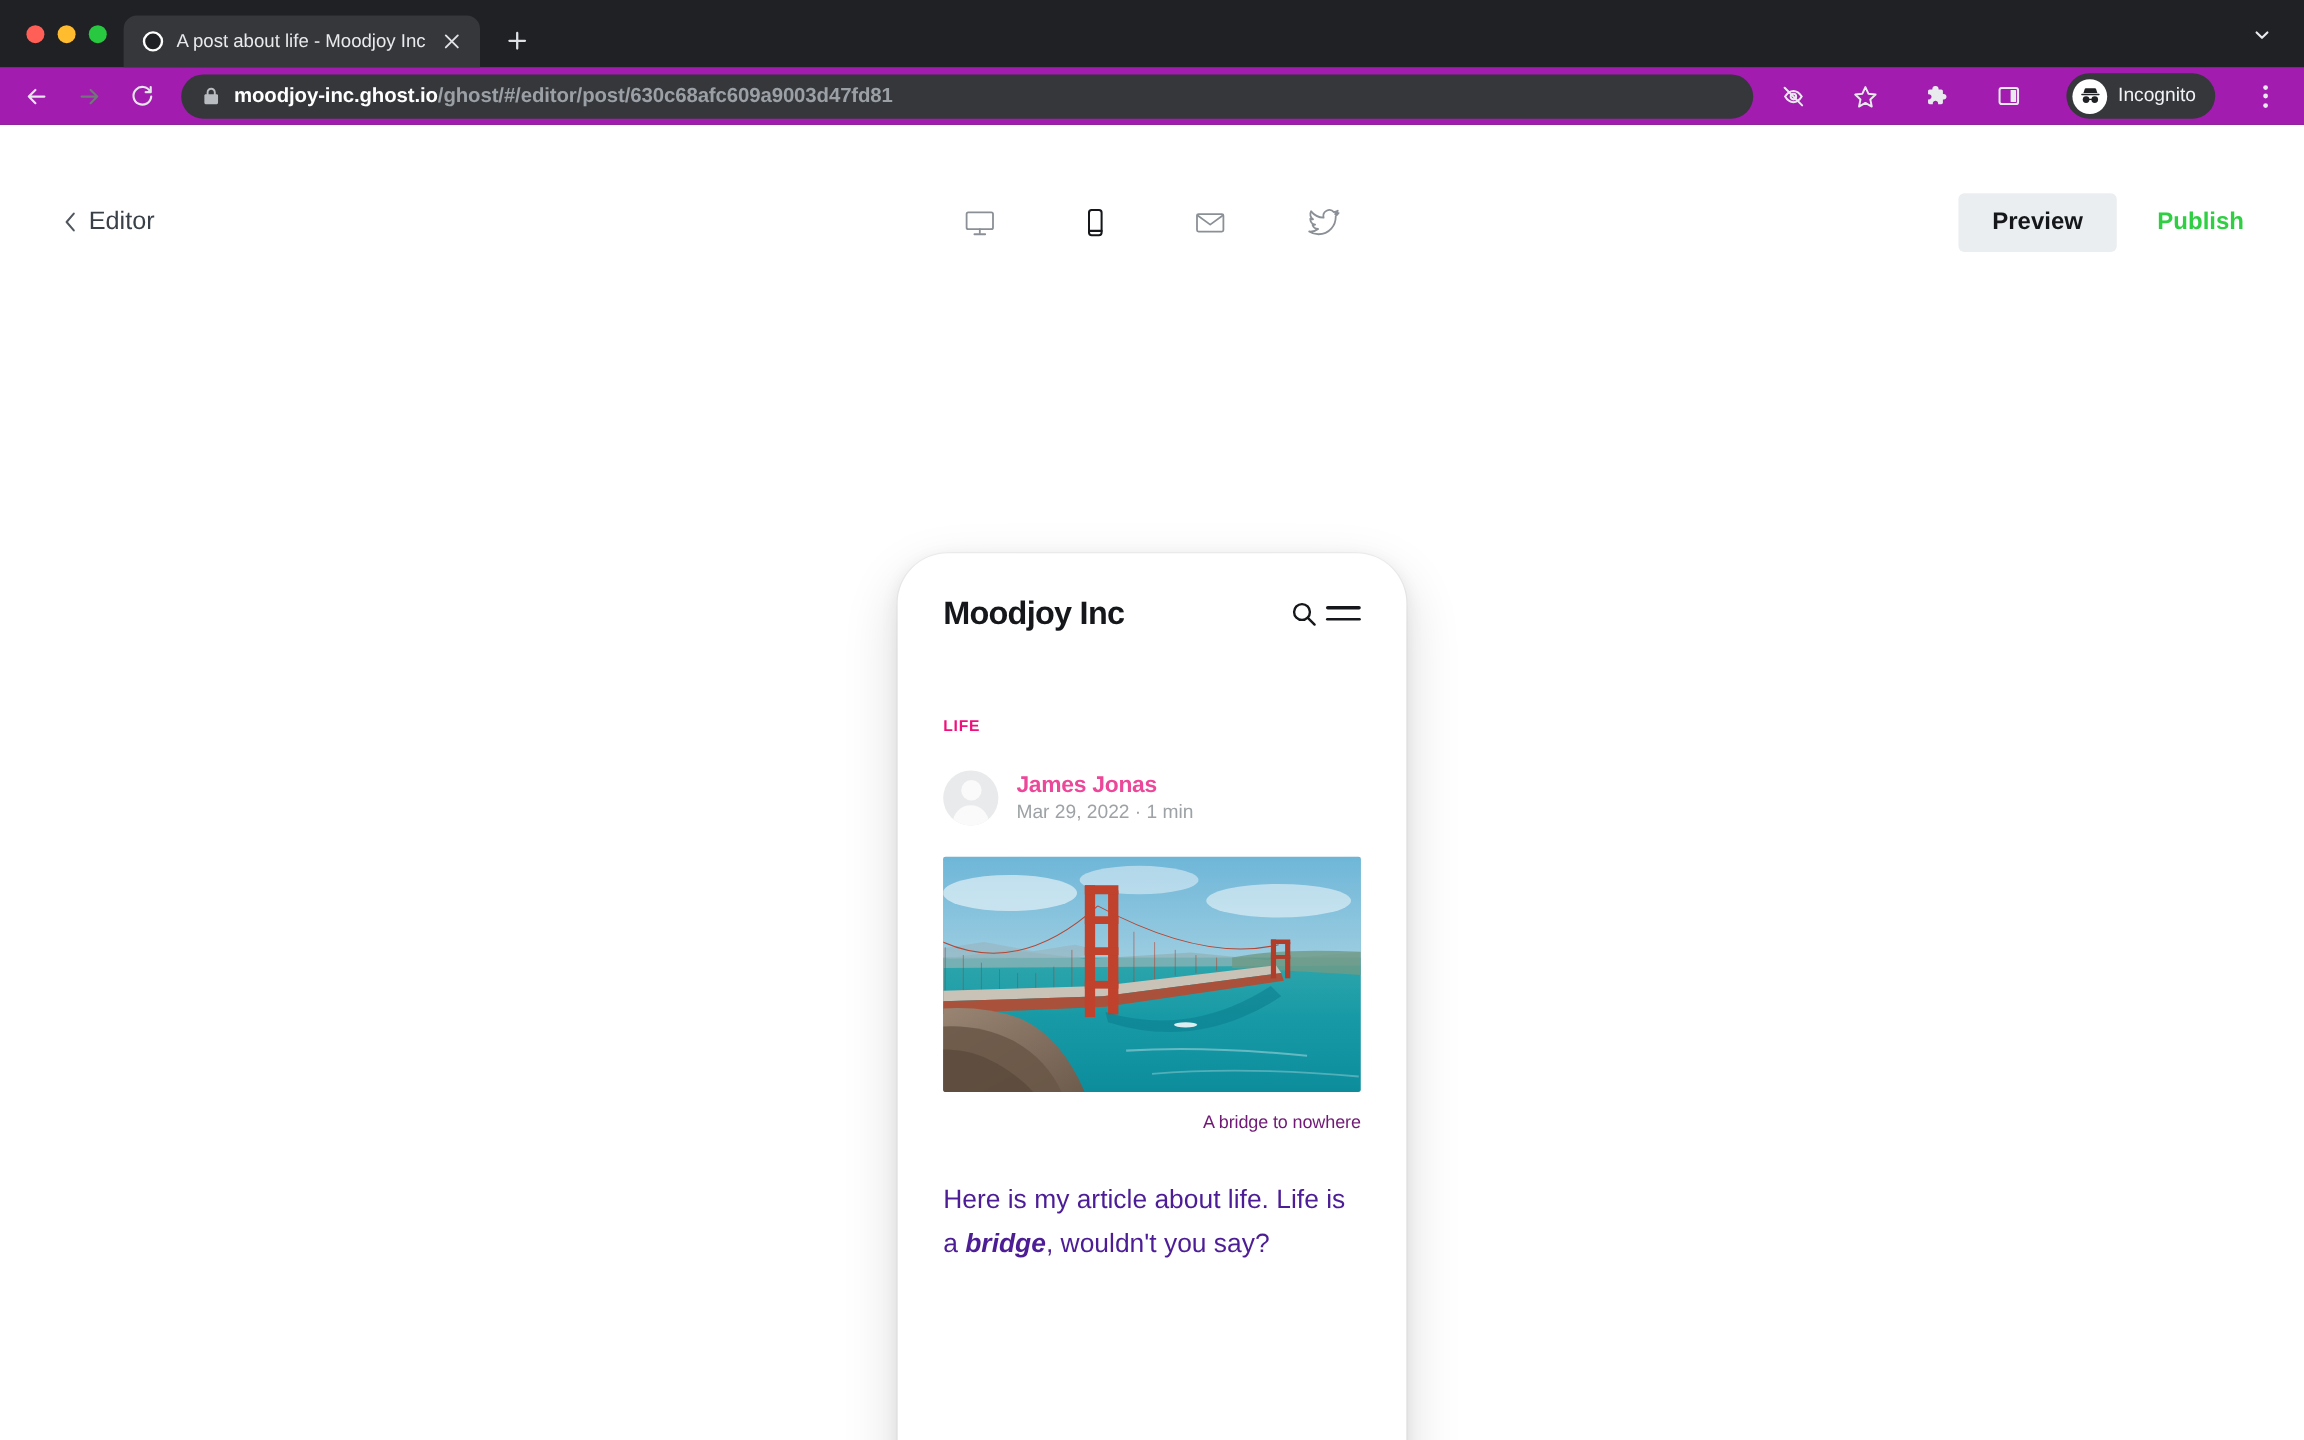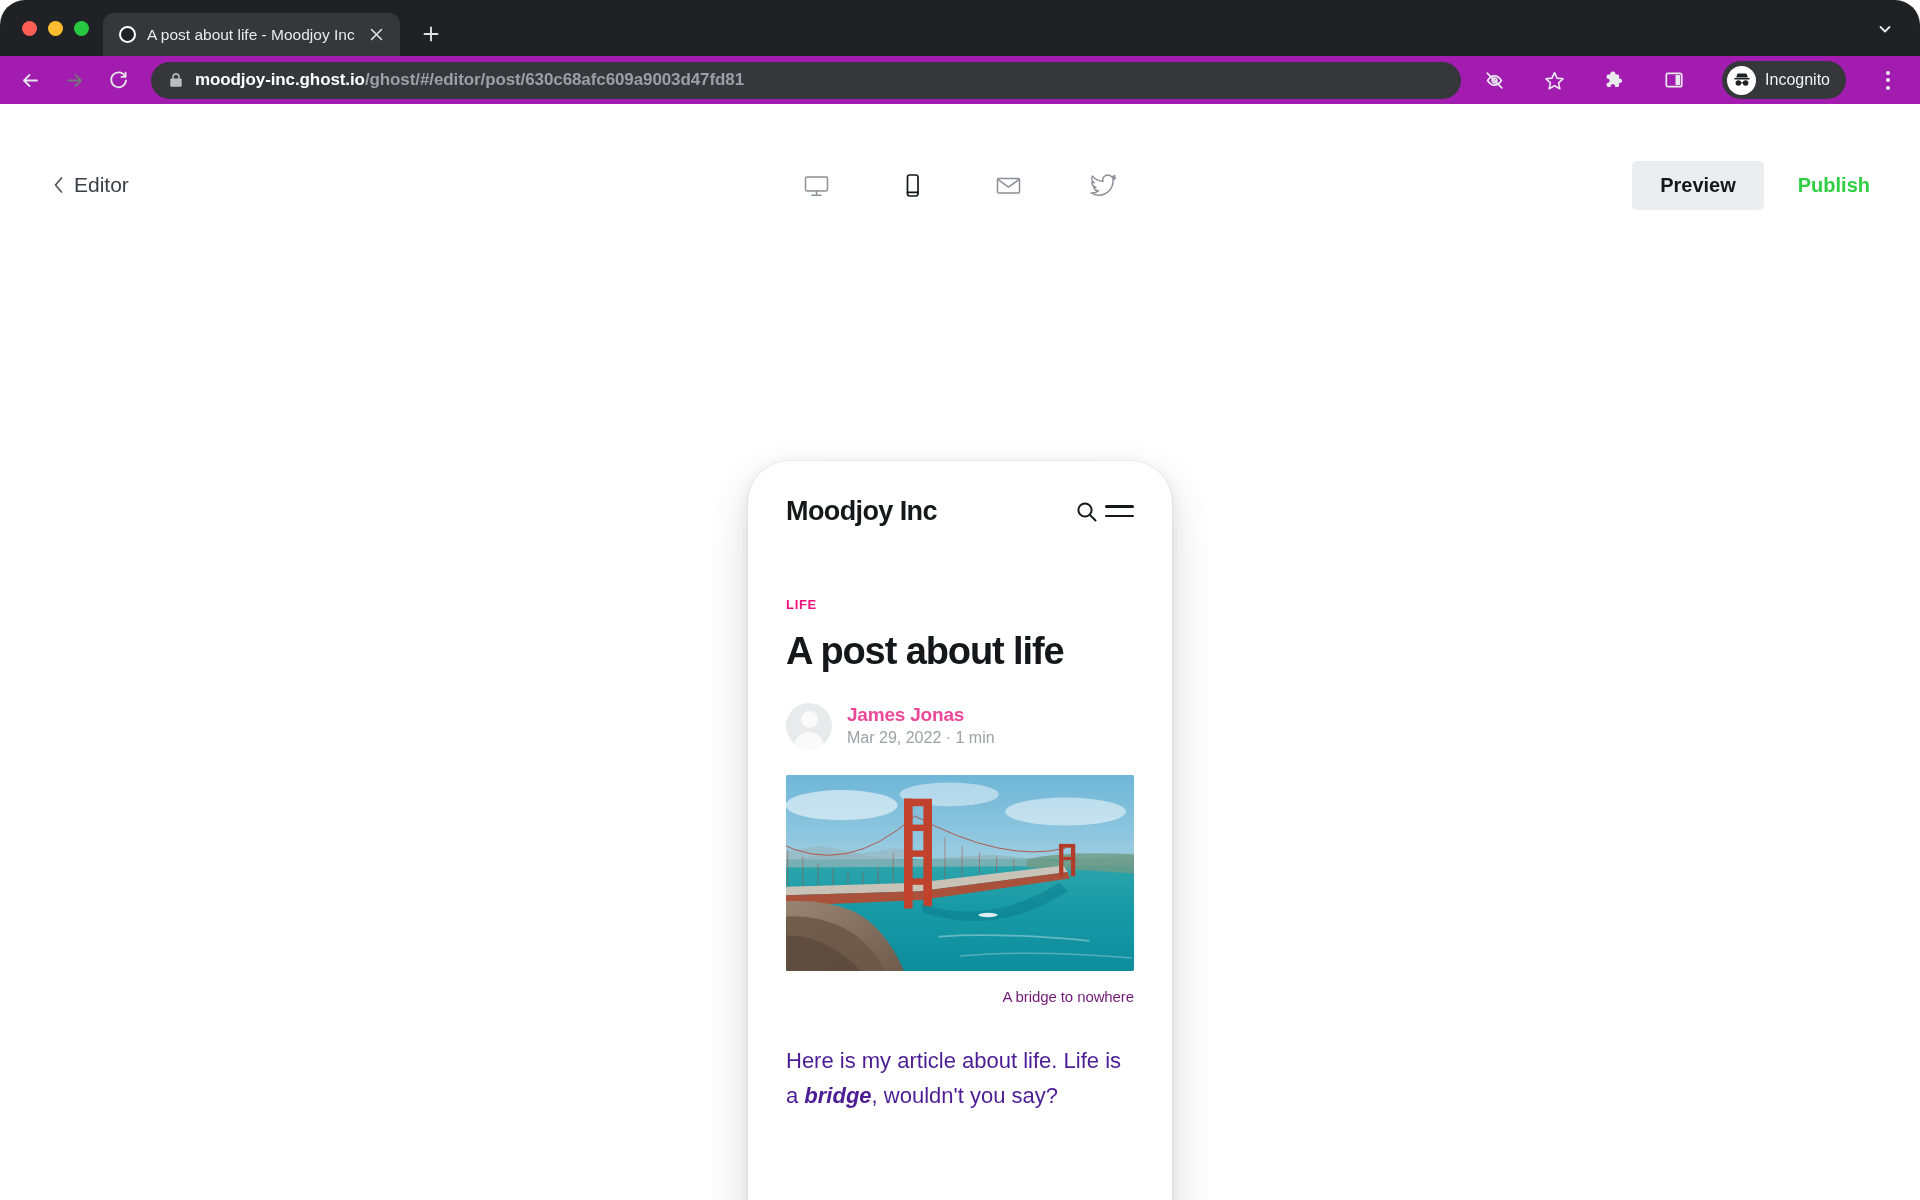--- a/index.html
+++ b/index.html
@@ -10,21 +10,20 @@
     overflow: hidden;
     font-family: "Liberation Sans", sans-serif;
     background: #ffffff;
   }
 
   
   .browser-chrome {
     width: 1920px;
     background: #1f2124;
     user-select: none;
-    border-radius: 25px;
   }
 
   .tab-strip {
     height: 56px;
     display: flex;
     align-items: flex-end;
     padding-left: 16px;
     position: relative;
   }
 
@@ -581,21 +580,20 @@
                 <span></span>
             </span>
 
           </div>
         </div>
 
         <div class="article">
 
           <div class="post-tag">LIFE</div>
 
-          <h1 class="post-title">A post about life</h1>
 
           <div class="byline">
             <span class="avatar"></span>
             <span class="byline-text">
               <span class="byline-author">James Jonas</span>
               <span class="byline-meta">Mar 29, 2022 · 1 min</span>
             </span>
           </div>
 
           <figure class="hero-figure">

